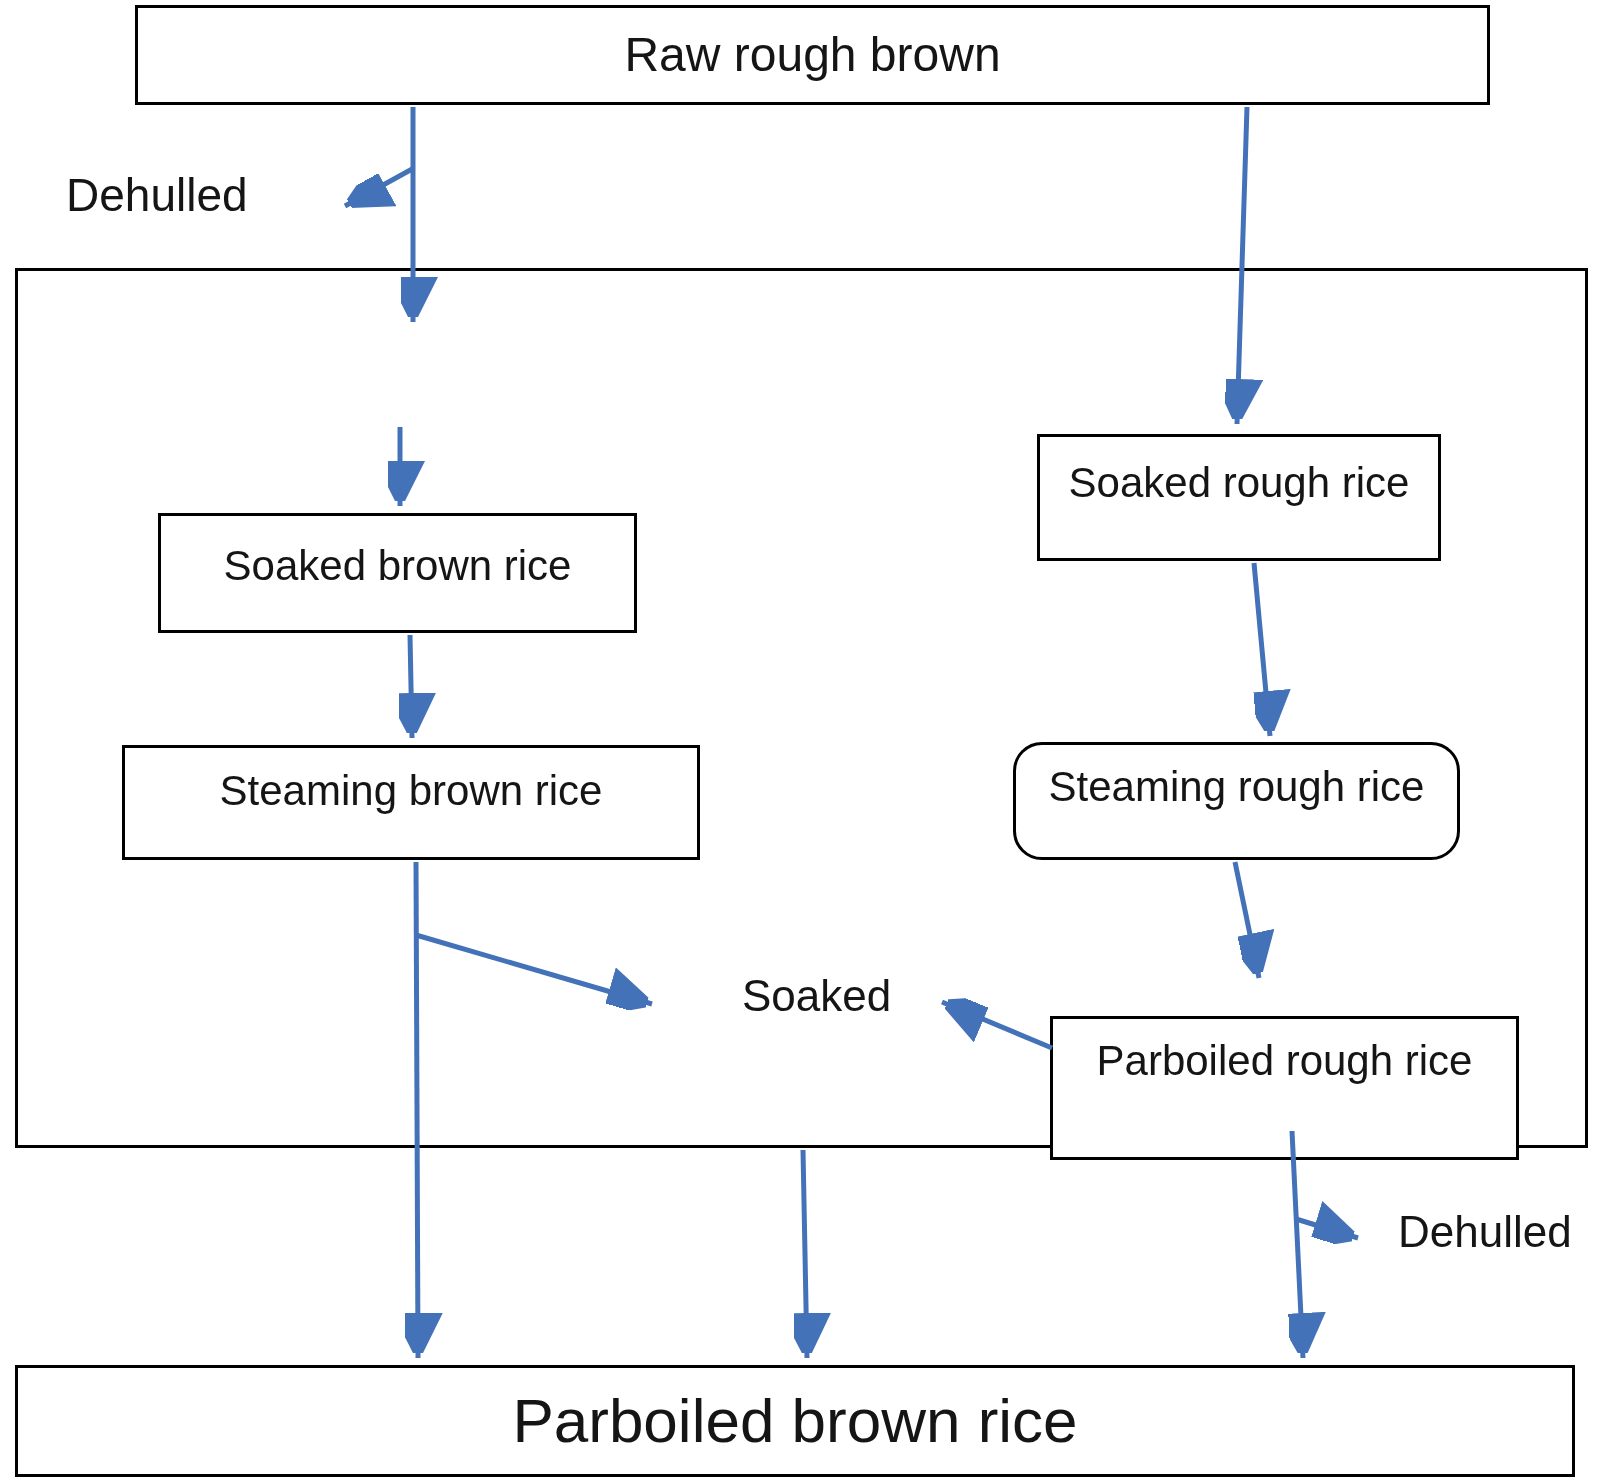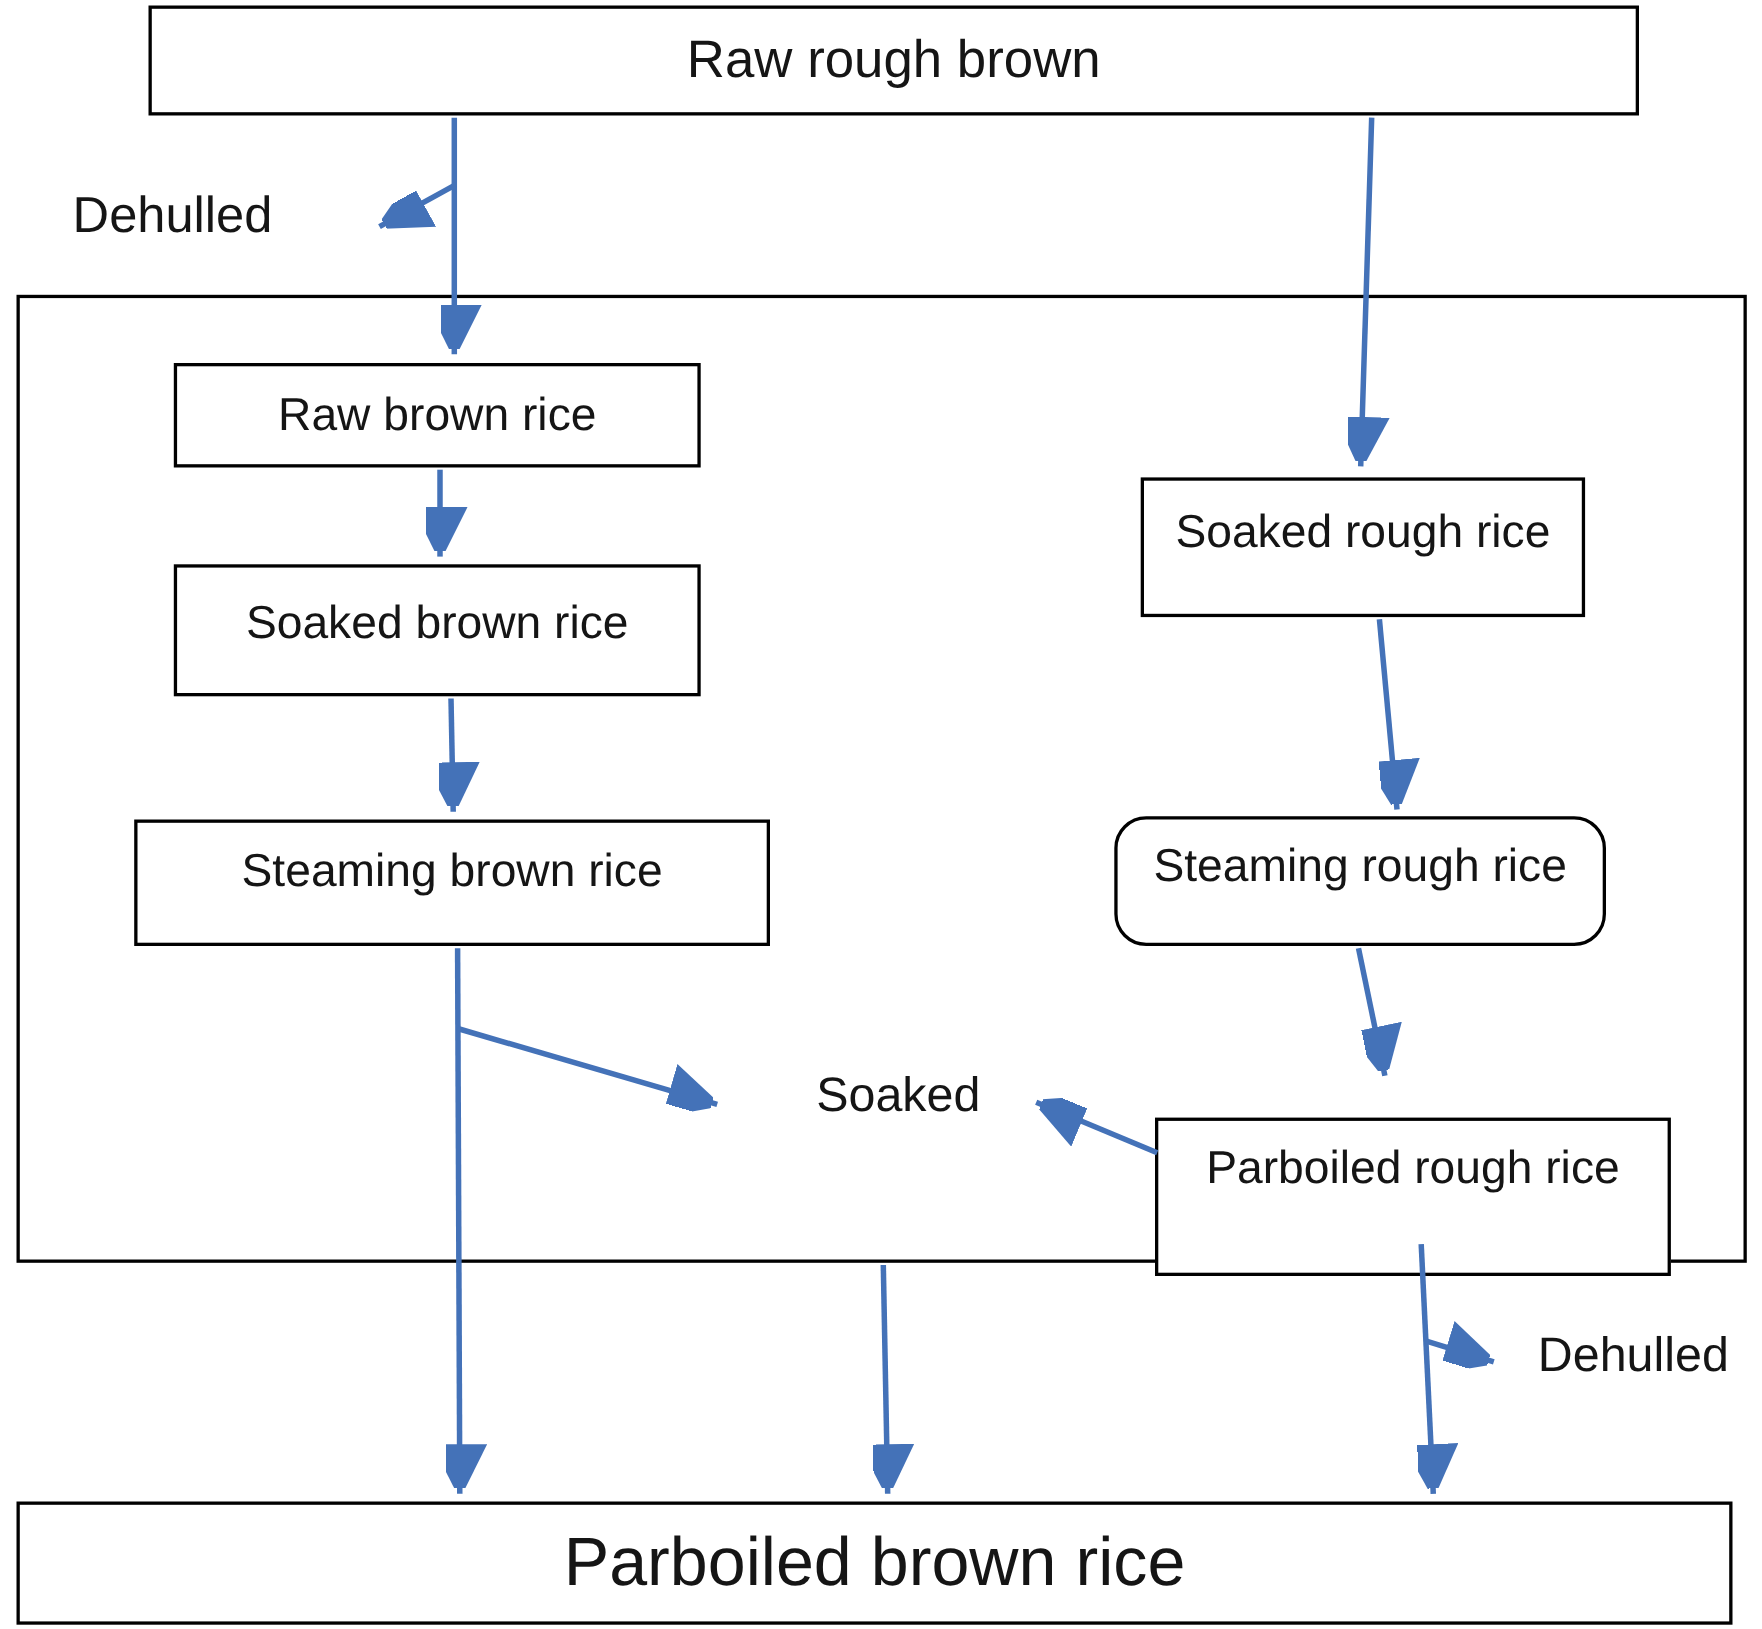--- a/index.html
+++ b/index.html
@@ -77,21 +77,20 @@
       <line x1="1292" y1="1131" x2="1303" y2="1358" marker-end="url(#ah)"></line>
       <line x1="1296" y1="1219" x2="1358" y2="1238" marker-end="url(#ah)"></line>
       <line x1="803" y1="1150" x2="807" y2="1358" marker-end="url(#ah)"></line>
     </g>
   </svg>
 
   <div class="container-box"></div>
 
   <div class="node n-raw-rough">Raw rough brown</div>
 
-  <div class="node n-raw-brown">Raw brown rice</div>
 
   <div class="node n-soaked-brown">Soaked brown rice</div>
 
   <div class="node n-steam-brown">Steaming brown rice</div>
 
   <div class="node top-align n-soaked-rough">Soaked rough rice</div>
 
   <div class="node top-align n-steam-rough">Steaming rough rice</div>
 
   <div class="node top-align n-parb-rough">Parboiled rough rice</div>

